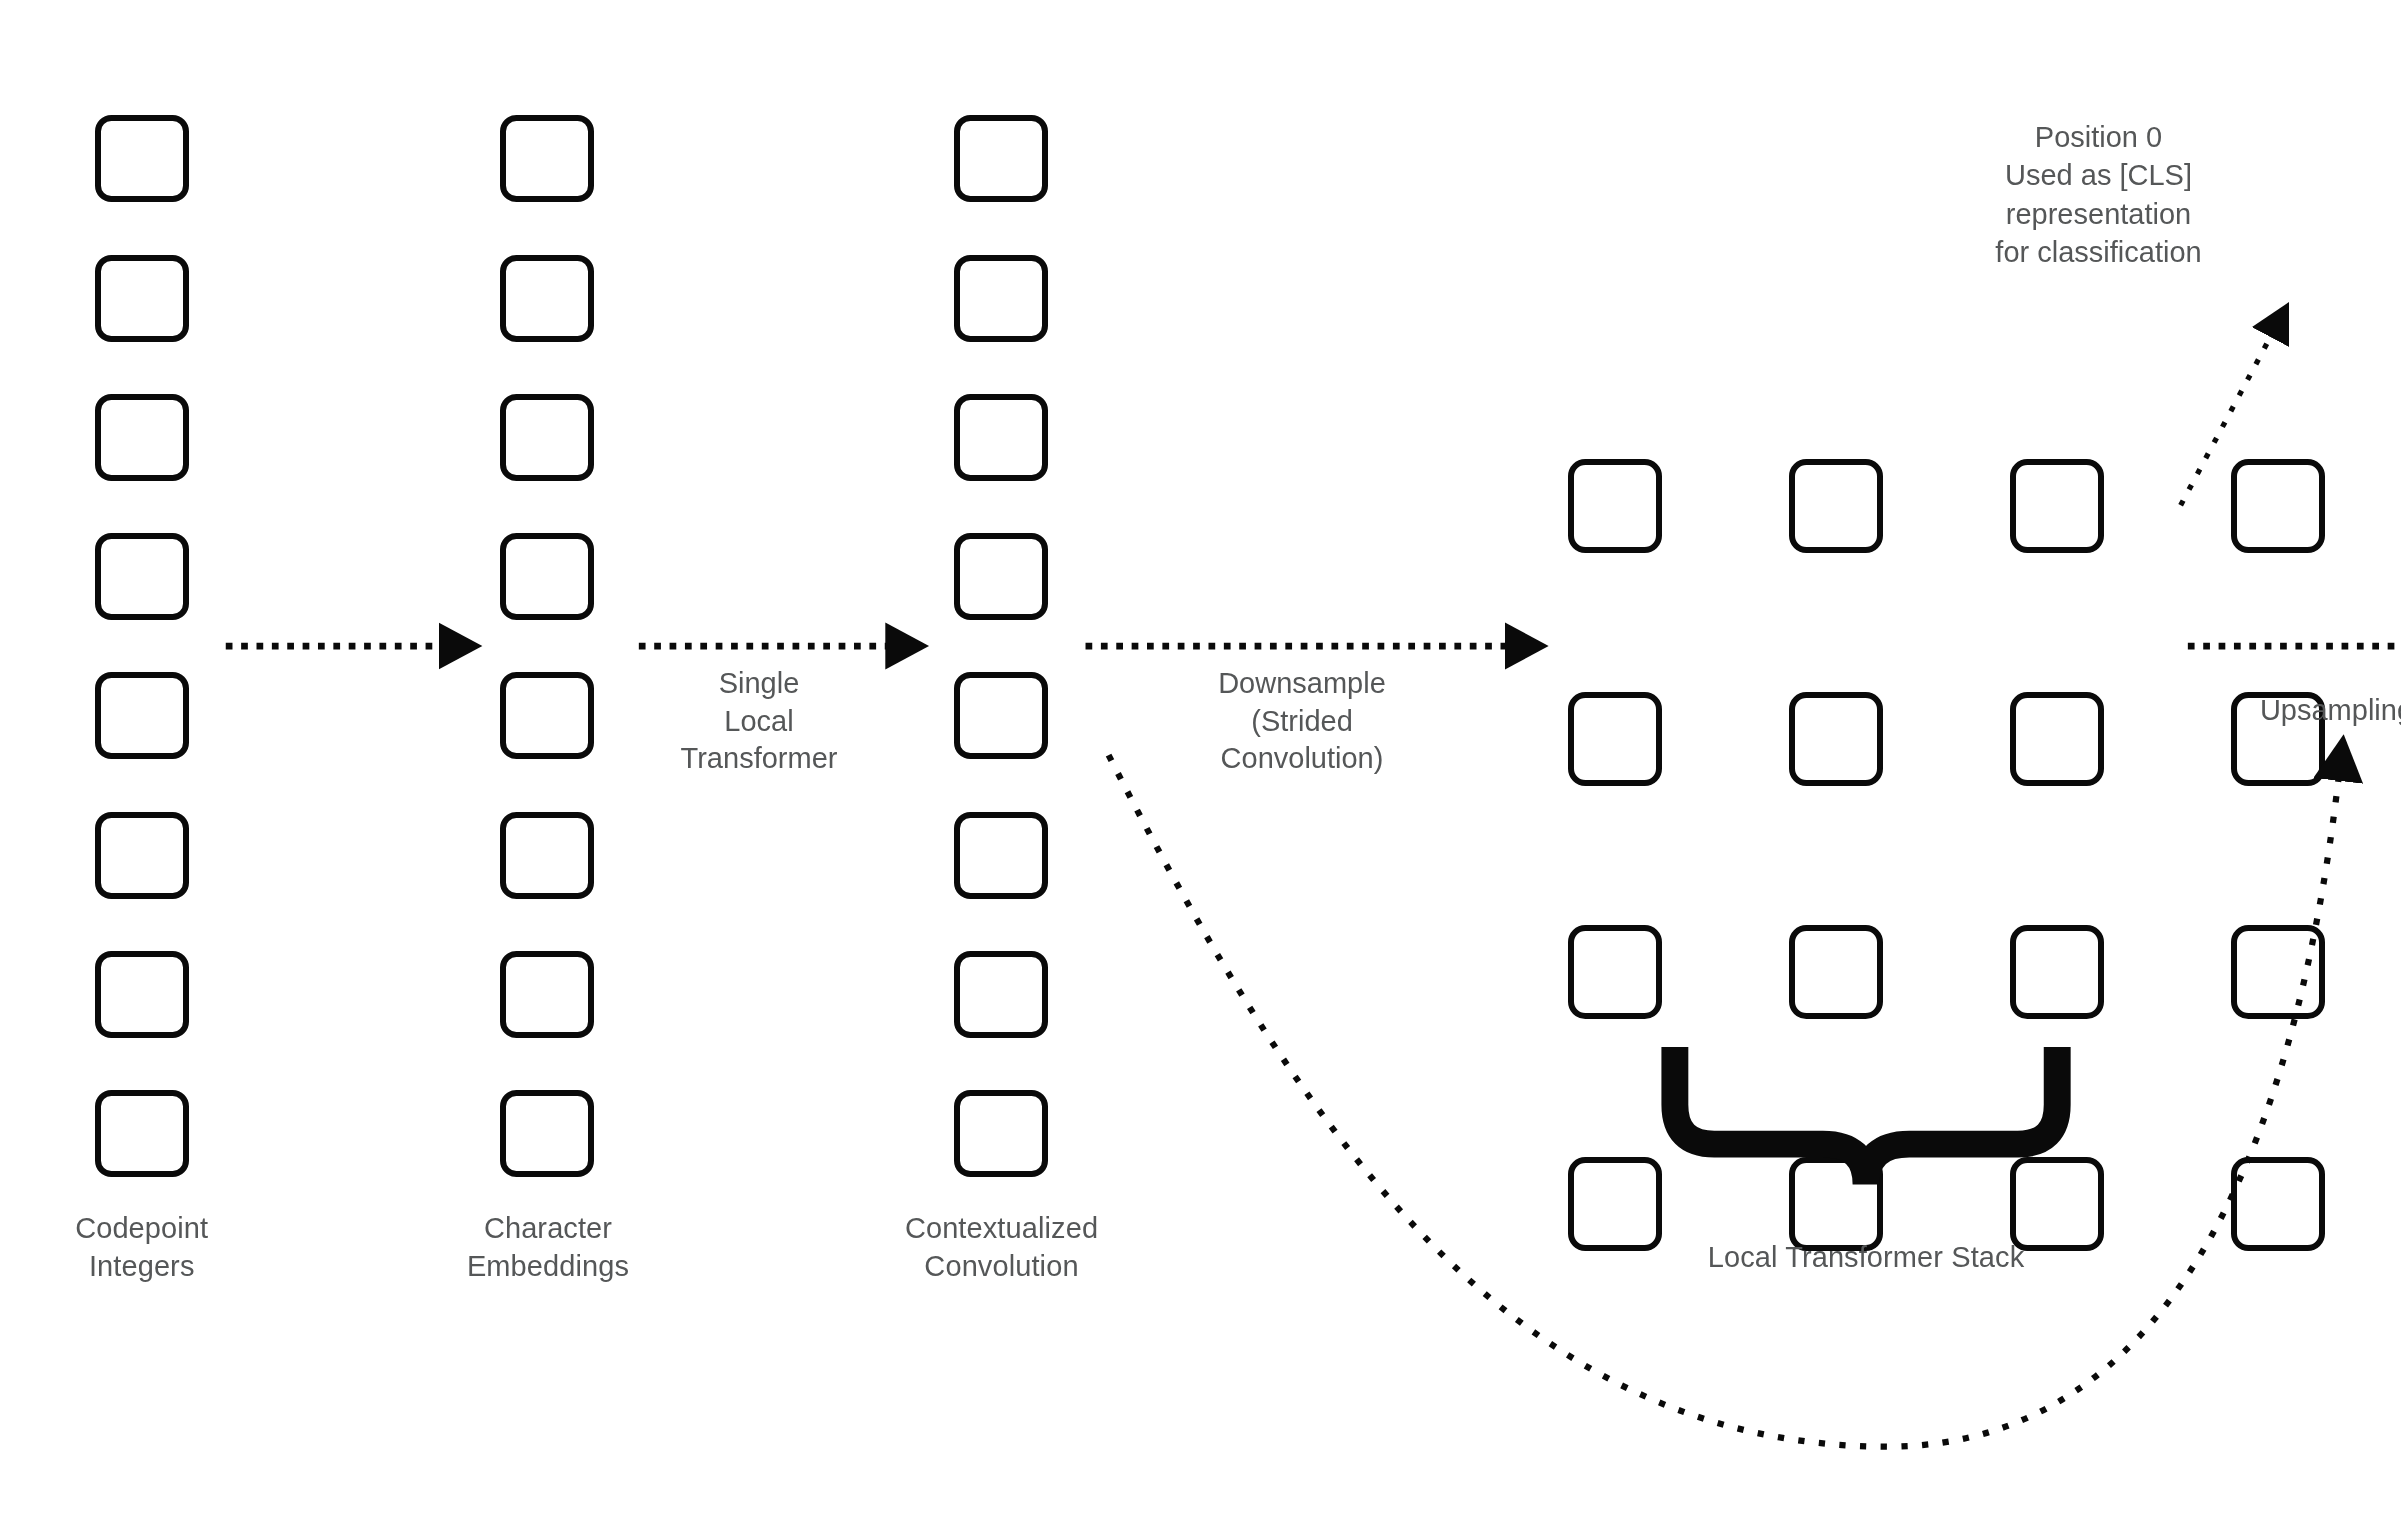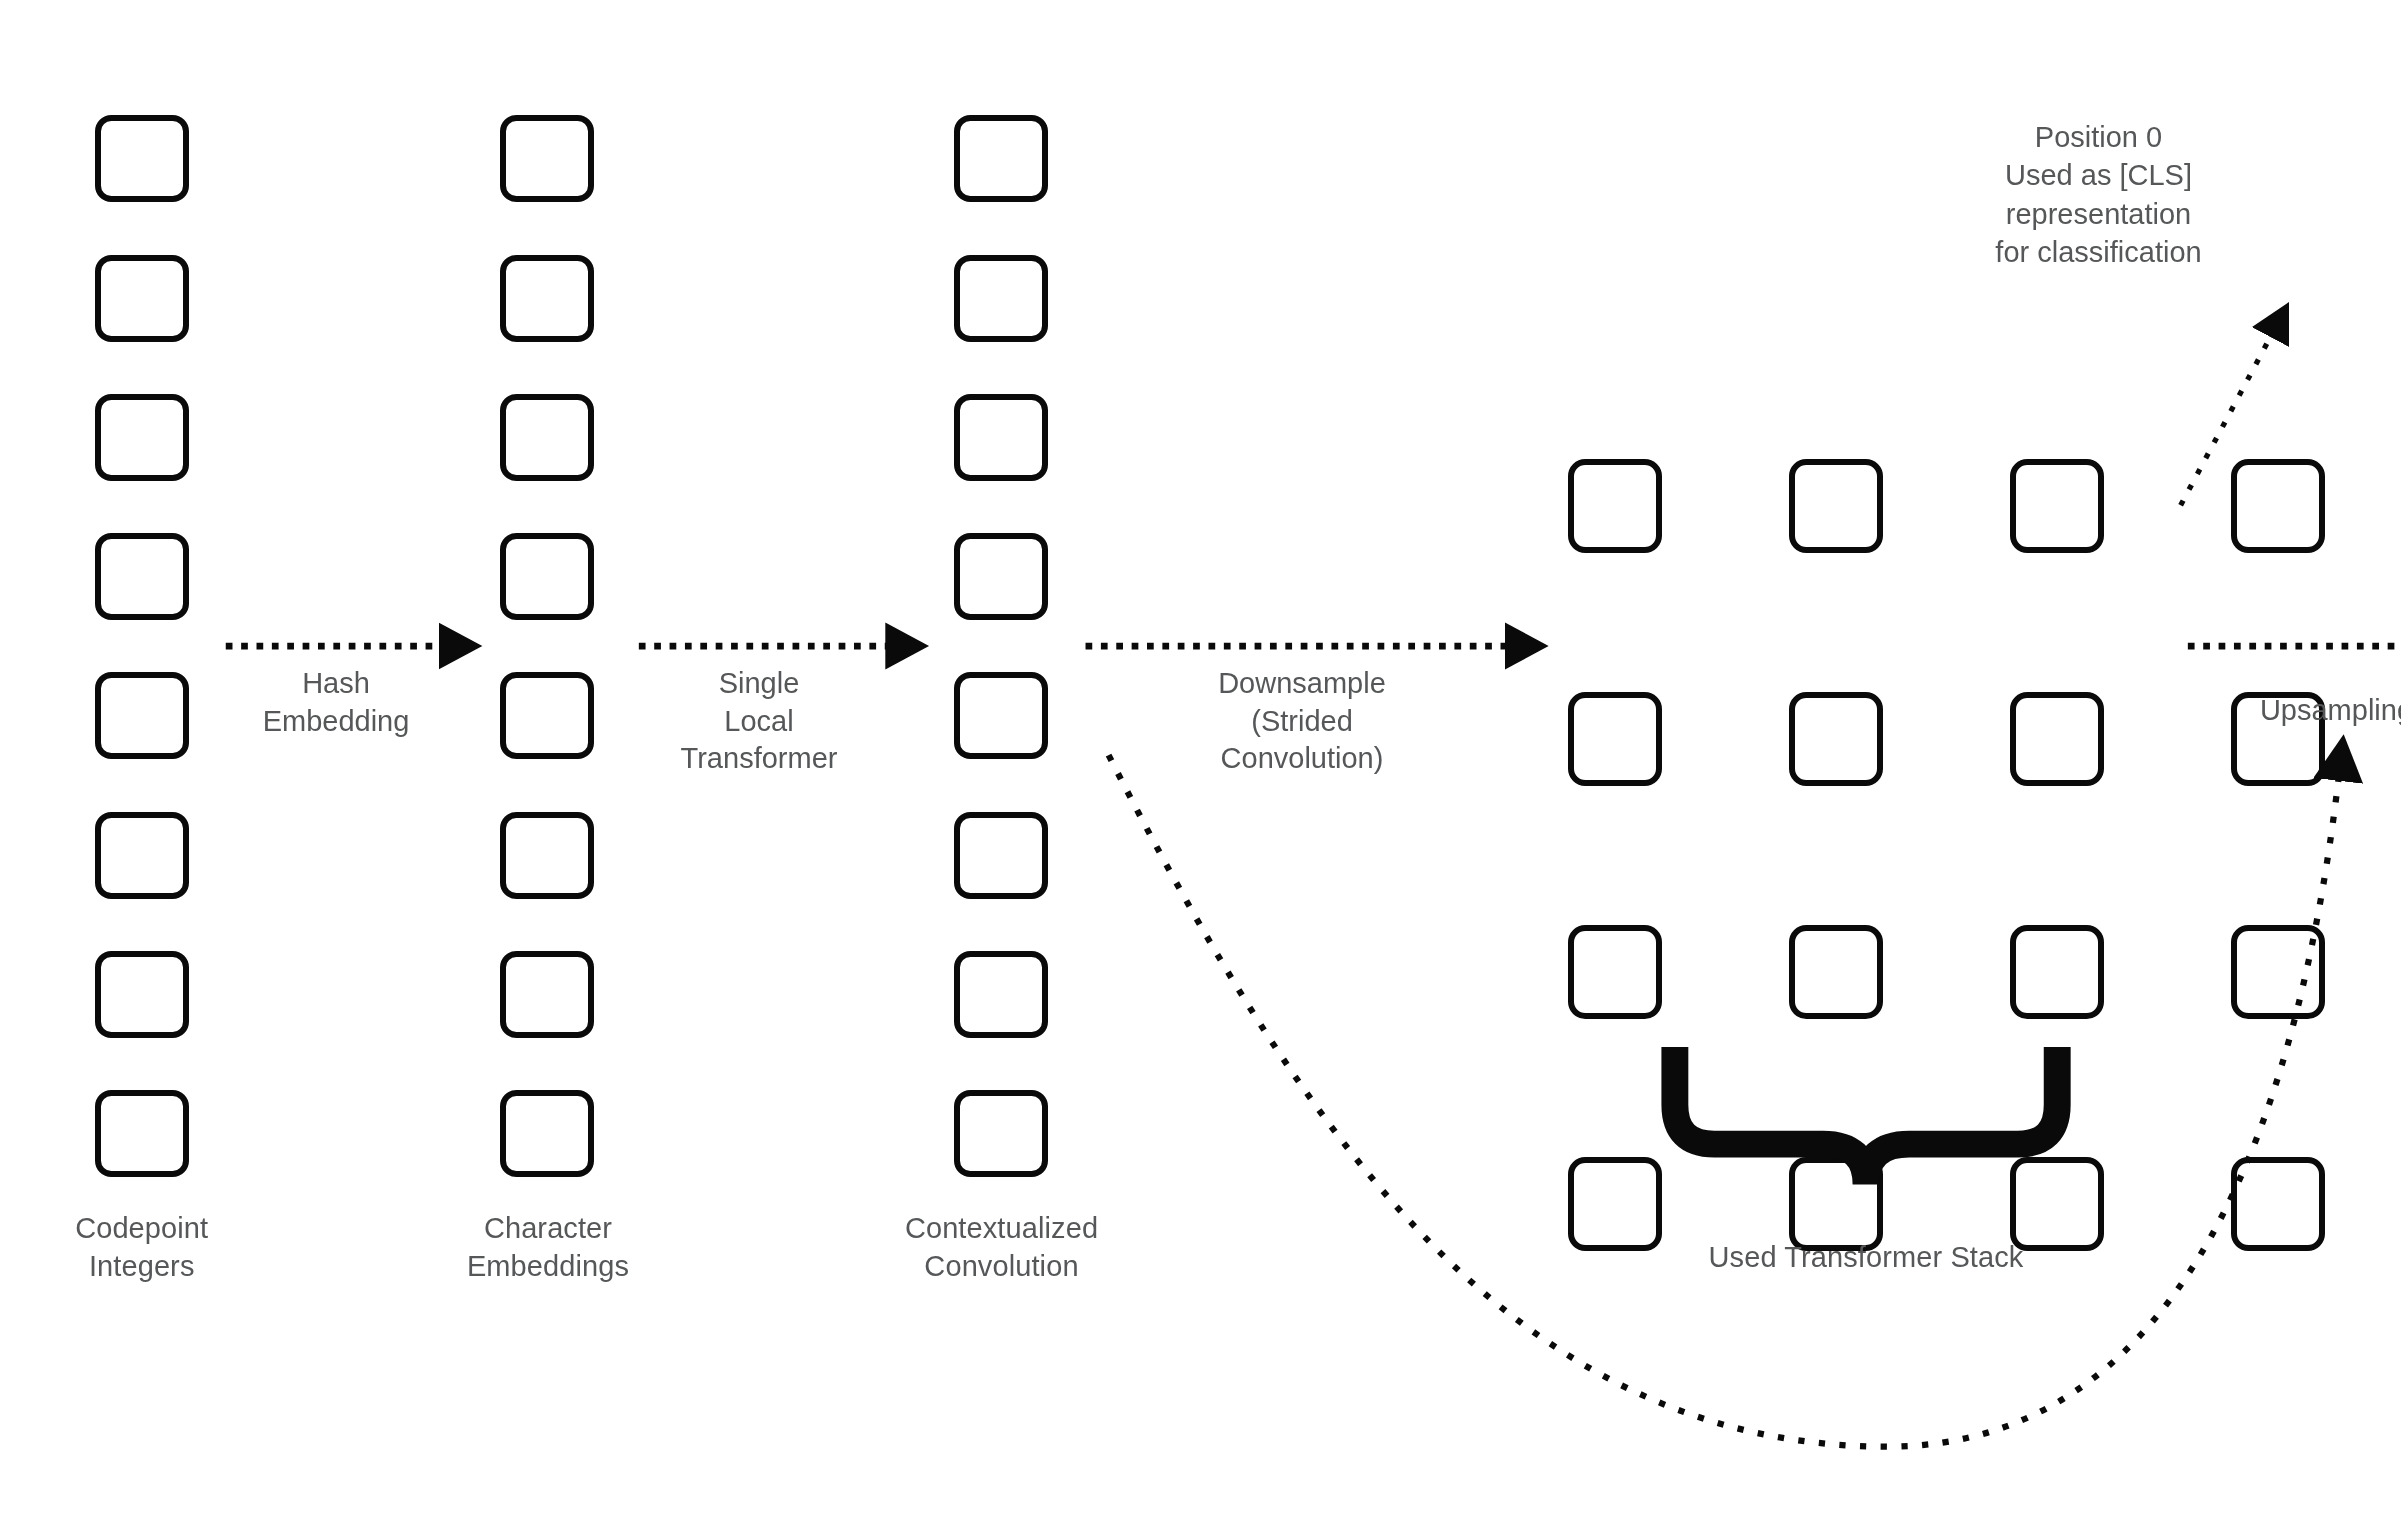--- a/index.html
+++ b/index.html
@@ -112,36 +112,34 @@
       <div class="cell" style="left: 2231px; top: 1157px; width: 94px; height: 94px; border-radius: 17.3px;"></div>
     </div>
 
   <div class="label" id="lbl1" style="width: 298px; left: 399px; top: 1210px;">Character
 Embeddings</div>
   <div class="label" id="lbl0" style="width: 269px; left: 7.2px; top: 1210px;">Codepoint
 Integers</div>
   <div class="label" id="lbl2" style="width: 365px; left: 819px; top: 1210px;">Contextualized
 Convolution</div>
 
-  <div class="arrowlabel" id="al0" style="width: 250px; left: 211px; top: 665px;">Hash
-Embedding</div>
   <div class="arrowlabel" id="al1" style="width: 250px; left: 634px; top: 665px;">Single
 Local
 Transformer</div>
   <div class="arrowlabel" id="al2" style="width: 298px; left: 1153px; top: 665px;">Downsample
 (Strided
 Convolution)</div>
   <div class="arrowlabel" id="al3" style="width: 269px; left: 2202px; top: 692px;">Upsampling</div>
 
   <div class="annot" id="annot0" style="left: 1921px; top: 77px; width: 355px;">Position 0
 Used as [CLS]
 representation
 for classification</div>
 
-  <div class="label" id="dtslbl" style="width: 576px; left: 1578px; top: 1239px;">Used Transformer Stack</div>
+  <div class="label" id="dtslbl" style="width: 576px; left: 1578px; top: 1239px;">Local Transformer Stack</div>
 
   <svg class="overlay" viewBox="0 0 6885 3175">
     <defs>
       <marker id="tri" markerWidth="7" markerHeight="7" refX="1.2" refY="3.5" orient="auto" markerUnits="strokeWidth">
         <path d="M0,0 L6.5,3.5 L0,7 z" fill="#0a0a0a"></path>
       </marker>
       <marker id="tri2" markerWidth="8" markerHeight="8" refX="1.2" refY="4" orient="auto" markerUnits="strokeWidth">
         <path d="M0,0 L7.5,4 L0,8 z" fill="#0a0a0a"></path>
       </marker>
     </defs>

